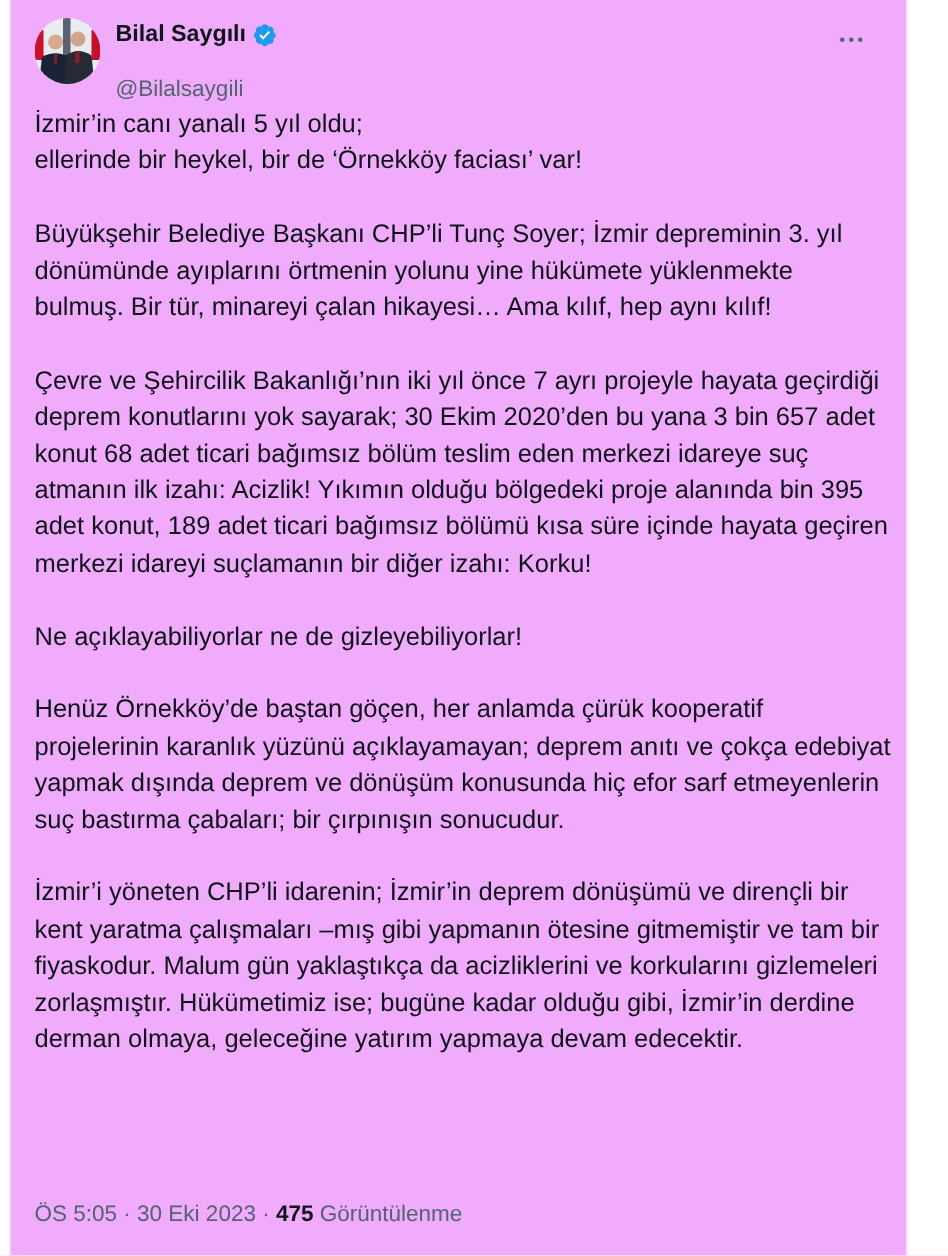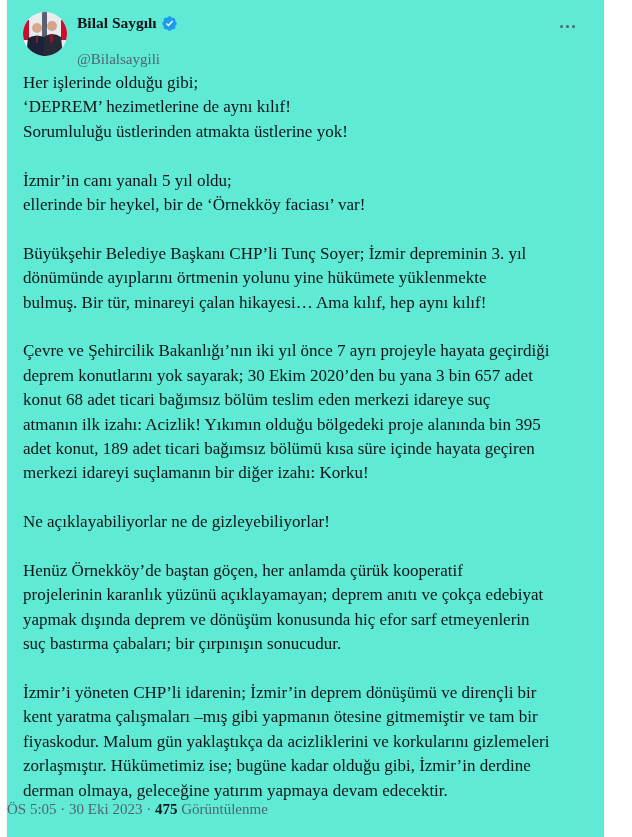--- a/index.html
+++ b/index.html
@@ -1,35 +1,35 @@
 <!DOCTYPE html>
 <html><head>
 <meta charset="utf-8">
 <style>
   html, body { margin: 0; padding: 0; background: #ffffff; }
   body { width: 632px; height: 837px; overflow: hidden; position: relative;
          font-family: "Liberation Sans", "DejaVu Sans", sans-serif; color: #0f1419; }
   .card { position: absolute; left: 6px; top: 0; width: 597px; height: 837px;
-          border-left: 1px solid #eff3f4; border-right: 1px solid #eff3f4; background: #5eead4; font-family: Liberation Serif, serif; }
+          border-left: 1px solid #eff3f4; border-right: 1px solid #eff3f4; background: #f0abfc; }
   .header { position: absolute; left: 16px; top: 12px; right: 16px; height: 48px; }
   .avatar { position: absolute; left: 0; top: 0; width: 44px; height: 44px; border-radius: 50%;
             overflow: hidden; background: #e9edf0; }
   .avatar svg { display: block; }
   .names { position: absolute; left: 54px; top: 1px; }
   .name-row { display: flex; align-items: center; height: 20px; }
   .name { font-weight: bold; font-size: 15.5px; color: #0f1419; }
   .badge { margin-left: 4px; width: 17px; height: 17px; display: inline-block; }
   .handle { font-size: 15px; color: #536471; margin-top: 18px; }
   .more { position: absolute; right: 6px; top: 4px; width: 30px; height: 20px;
           display: flex; align-items: center; justify-content: center; cursor: pointer; }
   .more span { width: 3px; height: 3px; border-radius: 50%; background: #536471; margin: 0 1.5px; display: inline-block; }
   .body { position: absolute; left: 16px; top: 71px; width: 580px; font-size: 17px;
           line-height: 24.4px; color: #0f1419; }
   .para { margin: 0 0 24.4px 0; white-space: pre-line; }
-  .meta { position: absolute; left: 0; top: 801px; font-size: 15px; color: #536471;
+  .meta { position: absolute; left: 16px; top: 801px; font-size: 15px; color: #536471;
           white-space: nowrap; }
   .meta .views-count { color: #0f1419; font-weight: bold; }
   .meta .link { color: #536471; }
 </style>
 </head>
 <body>
 
 <div class="card">
   <div class="header">
     <div class="avatar">
@@ -57,23 +57,20 @@
       <div class="handle">@Bilalsaygili</div>
     </div>
     <div class="more">
       <span></span>
         <span></span>
         <span></span>
     </div>
   </div>
 
   <div class="body">
-    <p class="para">Her işlerinde olduğu gibi;
-‘DEPREM’ hezimetlerine de aynı kılıf!
-Sorumluluğu üstlerinden atmakta üstlerine yok!</p>
     <p class="para">İzmir’in canı yanalı 5 yıl oldu;
 ellerinde bir heykel, bir de ‘Örnekköy faciası’ var!</p>
     <p class="para">Büyükşehir Belediye Başkanı CHP’li Tunç Soyer; İzmir depreminin 3. yıl
 dönümünde ayıplarını örtmenin yolunu yine hükümete yüklenmekte
 bulmuş. Bir tür, minareyi çalan hikayesi… Ama kılıf, hep aynı kılıf!</p>
     <p class="para">Çevre ve Şehircilik Bakanlığı’nın iki yıl önce 7 ayrı projeyle hayata geçirdiği
 deprem konutlarını yok sayarak; 30 Ekim 2020’den bu yana 3 bin 657 adet
 konut 68 adet ticari bağımsız bölüm teslim eden merkezi idareye suç
 atmanın ilk izahı: Acizlik!  Yıkımın olduğu bölgedeki proje alanında bin 395
 adet konut, 189 adet ticari bağımsız bölümü kısa süre içinde hayata geçiren

